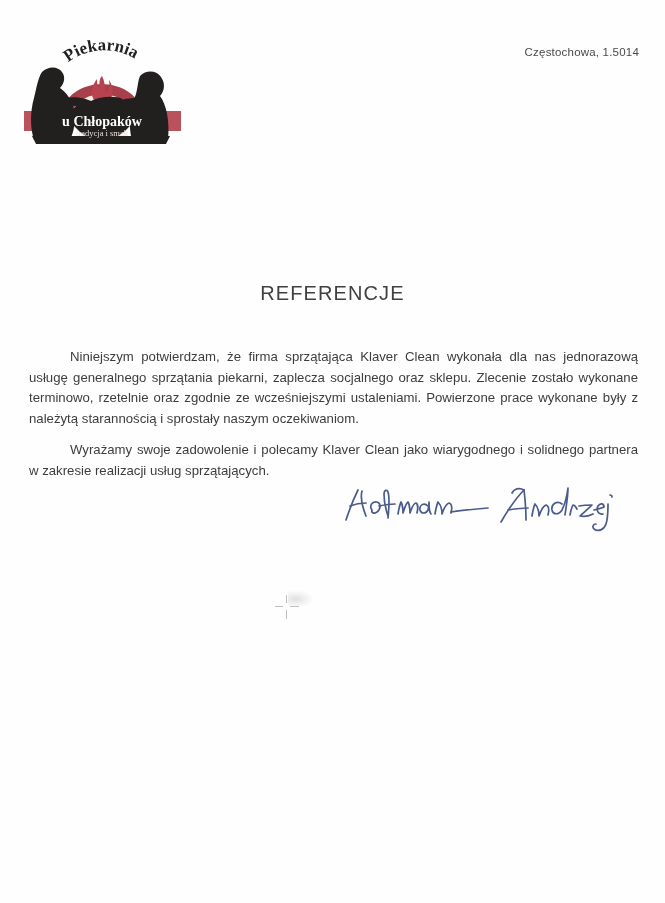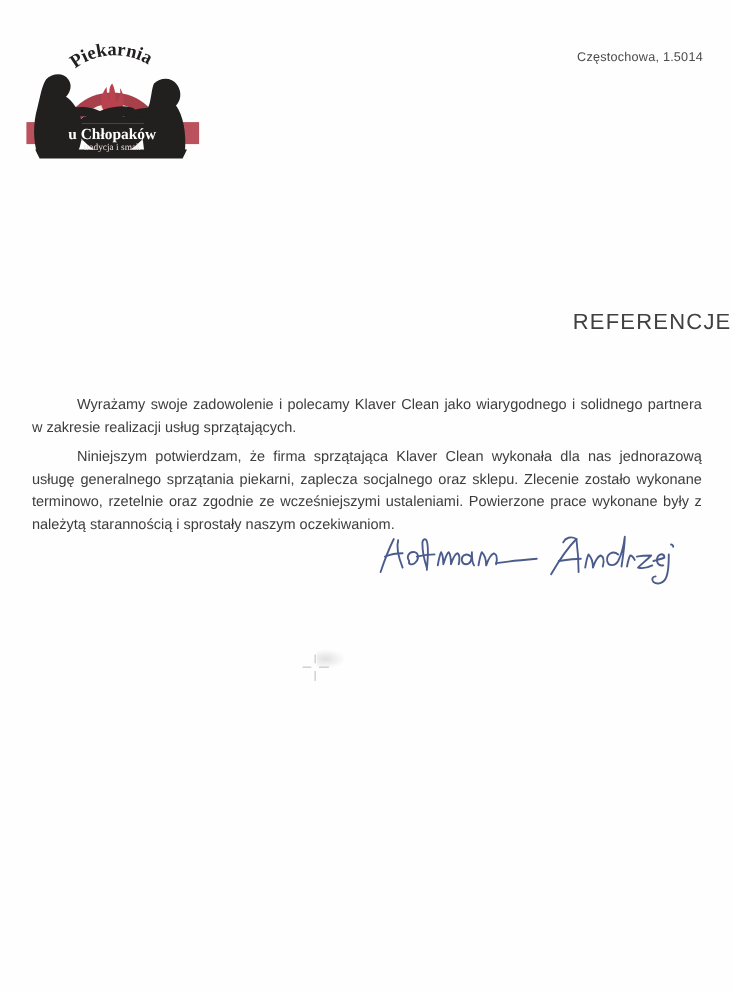--- a/index.html
+++ b/index.html
@@ -49,21 +49,21 @@
     color: #4a4a4a;
     white-space: nowrap;
   }
 
   
   .doc-title {
     position: absolute;
     top: 282px;
     left: 0;
     width: 665px;
-    text-align: right;
+    text-align: center;
     font-size: 20px;
     letter-spacing: 1.1px;
     color: #404040;
   }
 
   
   .body-block {
     position: absolute;
     top: 347px;
     left: 29px;
@@ -191,22 +191,22 @@
         <text x="88" y="108" text-anchor="middle" font-family="&quot;Liberation Serif&quot;, serif" font-size="8.5" fill="#e9dedb">tradycja i smak</text>
       </svg>
     </div>
 
     <div class="date-line">Częstochowa, 1.5014</div>
   </div>
 
   <div class="doc-title">REFERENCJE</div>
 
   <div class="body-block">
+    <p class="para first">Niniejszym potwierdzam, że firma sprzątająca Klaver Clean wykonała dla nas jednorazową usługę generalnego sprzątania piekarni, zaplecza socjalnego oraz sklepu. Zlecenie zostało wykonane terminowo, rzetelnie oraz zgodnie ze wcześniejszymi ustaleniami. Powierzone prace wykonane były z należytą starannością i sprostały naszym oczekiwaniom.</p>
     <p class="para second">Wyrażamy swoje zadowolenie i polecamy Klaver Clean jako wiarygodnego i solidnego partnera w zakresie realizacji usług sprzątających.</p>
-    <p class="para first">Niniejszym potwierdzam, że firma sprzątająca Klaver Clean wykonała dla nas jednorazową usługę generalnego sprzątania piekarni, zaplecza socjalnego oraz sklepu. Zlecenie zostało wykonane terminowo, rzetelnie oraz zgodnie ze wcześniejszymi ustaleniami. Powierzone prace wykonane były z należytą starannością i sprostały naszym oczekiwaniom.</p>
   </div>
 
   <div class="signature" title="Hofman Andrzej">
     <svg viewBox="0 0 290 62" xmlns="http://www.w3.org/2000/svg">
       <g fill="none" stroke="#4a5b8c" stroke-width="1.7" stroke-linecap="round" stroke-linejoin="round">
 
         <path d="M 10 42 C 14 30 18 20 22 12"></path>
         <path d="M 30 38 C 26 28 24 20 26 13"></path>
         <path d="M 14 28 C 19 26 25 25 30 25"></path>
 

